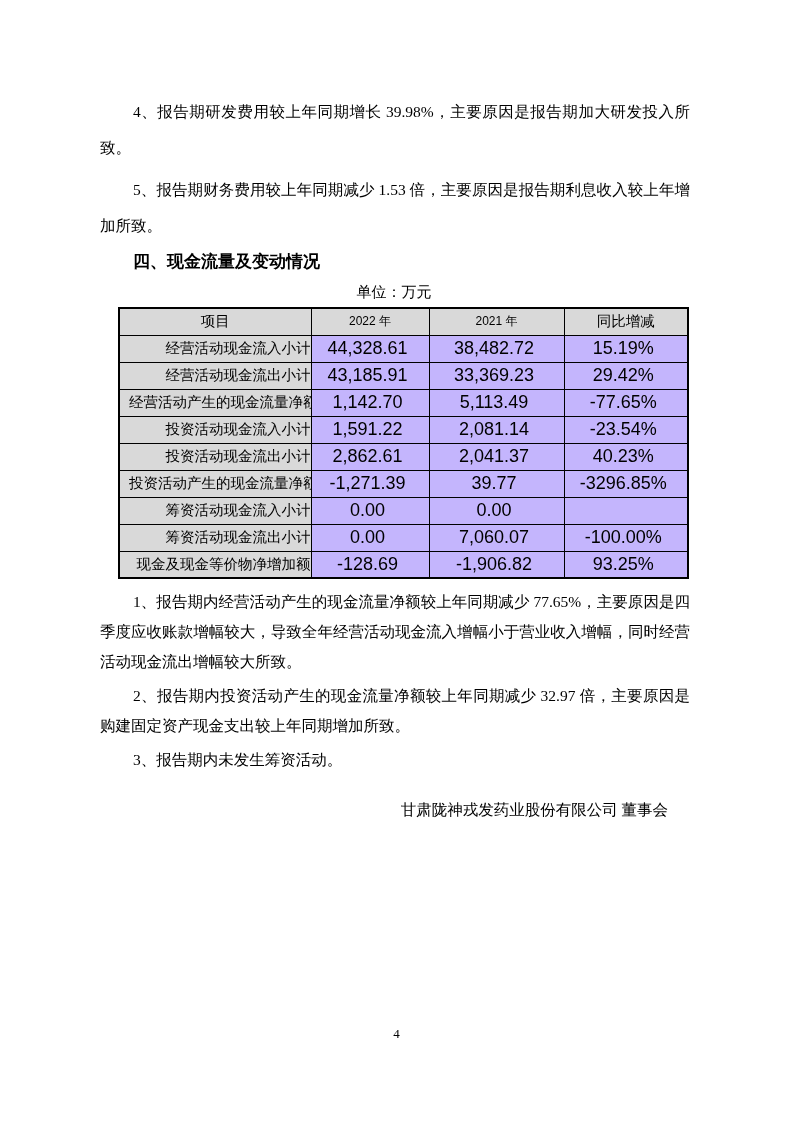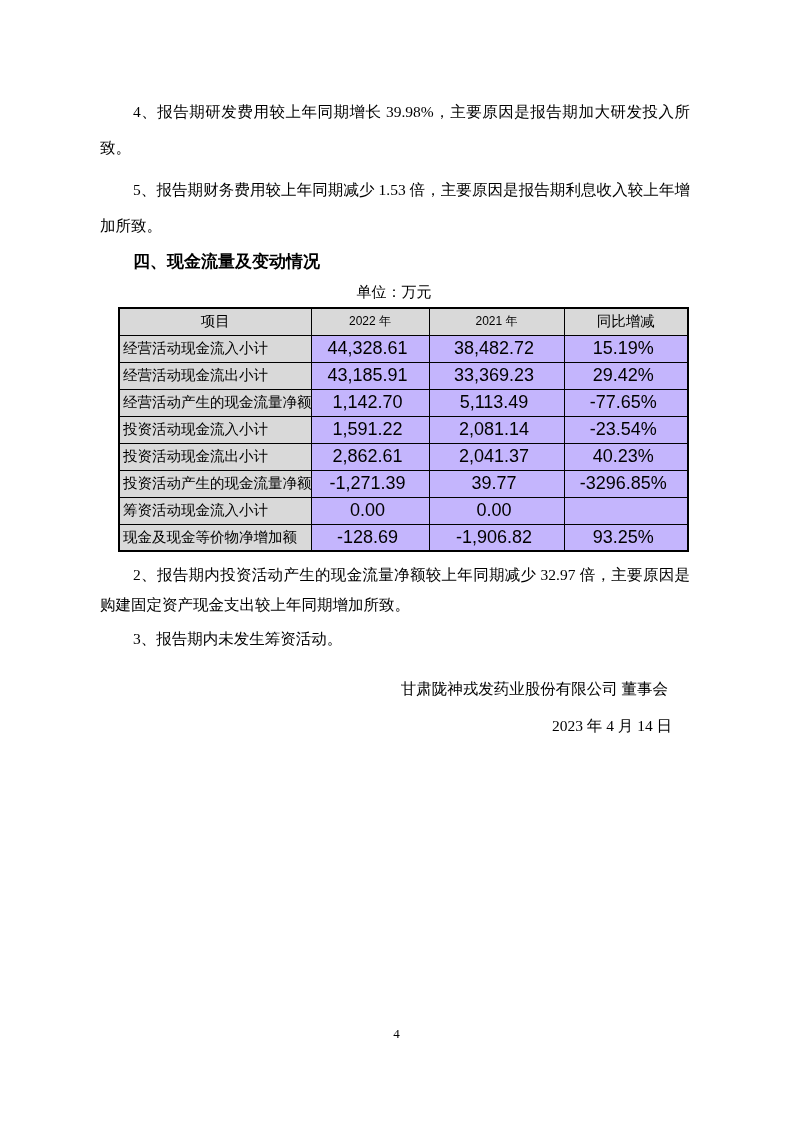--- a/index.html
+++ b/index.html
@@ -65,22 +65,22 @@
     font-size: 14.5px;
     text-align: center;
   }
   table.cashflow th.num-head {
     font-family: "Liberation Sans", "DejaVu Sans", sans-serif;
     font-size: 12px;
   }
   td.item-cell {
     background: #d9d9d9;
     font-size: 14.5px;
-    text-align: left;
-    padding-left: 3px;
+    text-align: right;
+    padding-left: 9px;
   }
   td.num-cell {
     background: #c4b5fd;
     font-family: "Liberation Sans", "DejaVu Sans", sans-serif;
     font-size: 18px;
     text-align: center;
     padding-right: 5px;
   }
   p.note-para {
     font-size: 15.5px;
@@ -179,34 +179,40 @@
           <td class="num-cell">39.77</td>
           <td class="num-cell">-3296.85%</td>
         </tr>
         <tr>
           <td class="item-cell">筹资活动现金流入小计</td>
           <td class="num-cell">0.00</td>
           <td class="num-cell">0.00</td>
           <td class="num-cell"></td>
         </tr>
         <tr>
+          <td class="item-cell">筹资活动现金流出小计</td>
+          <td class="num-cell">0.00</td>
+          <td class="num-cell">7,060.07</td>
+          <td class="num-cell">-100.00%</td>
+        </tr>
+        <tr>
           <td class="item-cell">现金及现金等价物净增加额</td>
           <td class="num-cell">-128.69</td>
           <td class="num-cell">-1,906.82</td>
           <td class="num-cell">93.25%</td>
         </tr>
       </tbody>
     </table>
 
     <div class="notes">
+      <p class="note-para">1、报告期内经营活动产生的现金流量净额较上年同期减少 77.65%，主要原因是四季度应收账款增幅较大，导致全年经营活动现金流入增幅小于营业收入增幅，同时经营活动现金流出增幅较大所致。</p>
       <p class="note-para">2、报告期内投资活动产生的现金流量净额较上年同期减少 32.97 倍，主要原因是购建固定资产现金支出较上年同期增加所致。</p>
       <p class="note-para">3、报告期内未发生筹资活动。</p>
     </div>
 
     <div class="signature">
       <div class="sig-company">甘肃陇神戎发药业股份有限公司 董事会</div>
-      <div class="sig-date">2023 年 4 月 14 日</div>
     </div>
 
   </div>
 
   <div class="page-footer">4</div>
 </div>
 
 </body></html>

